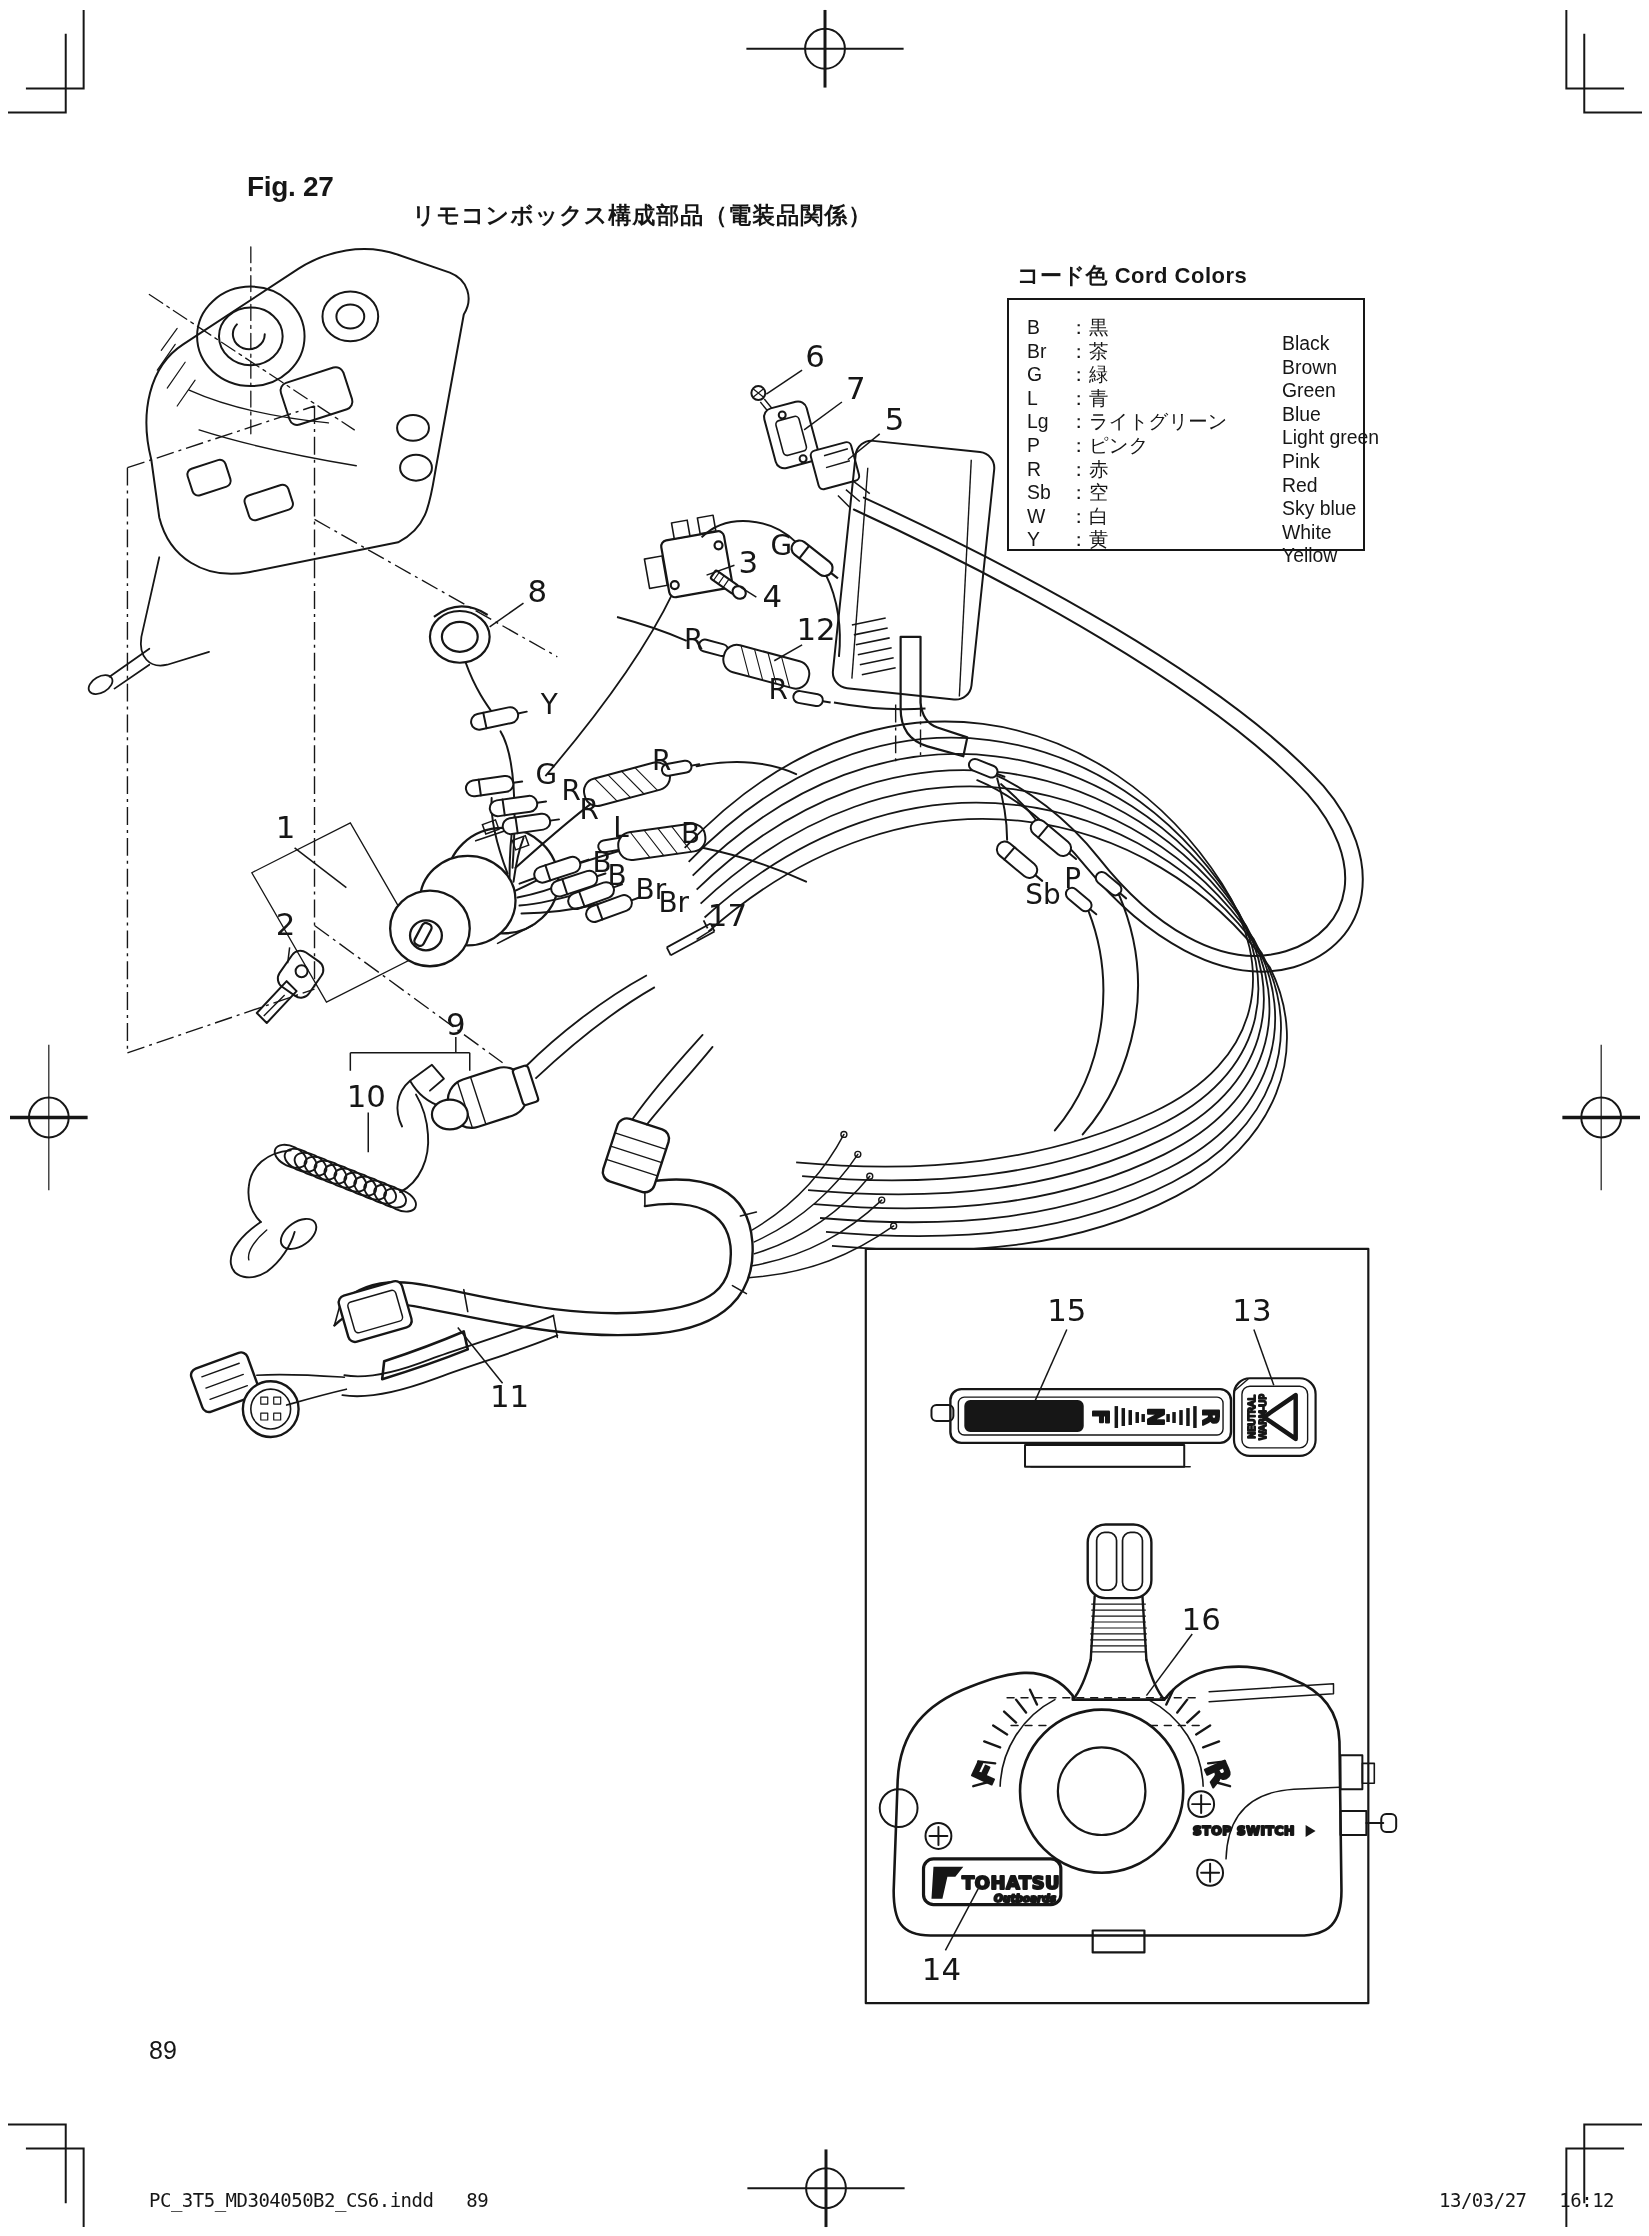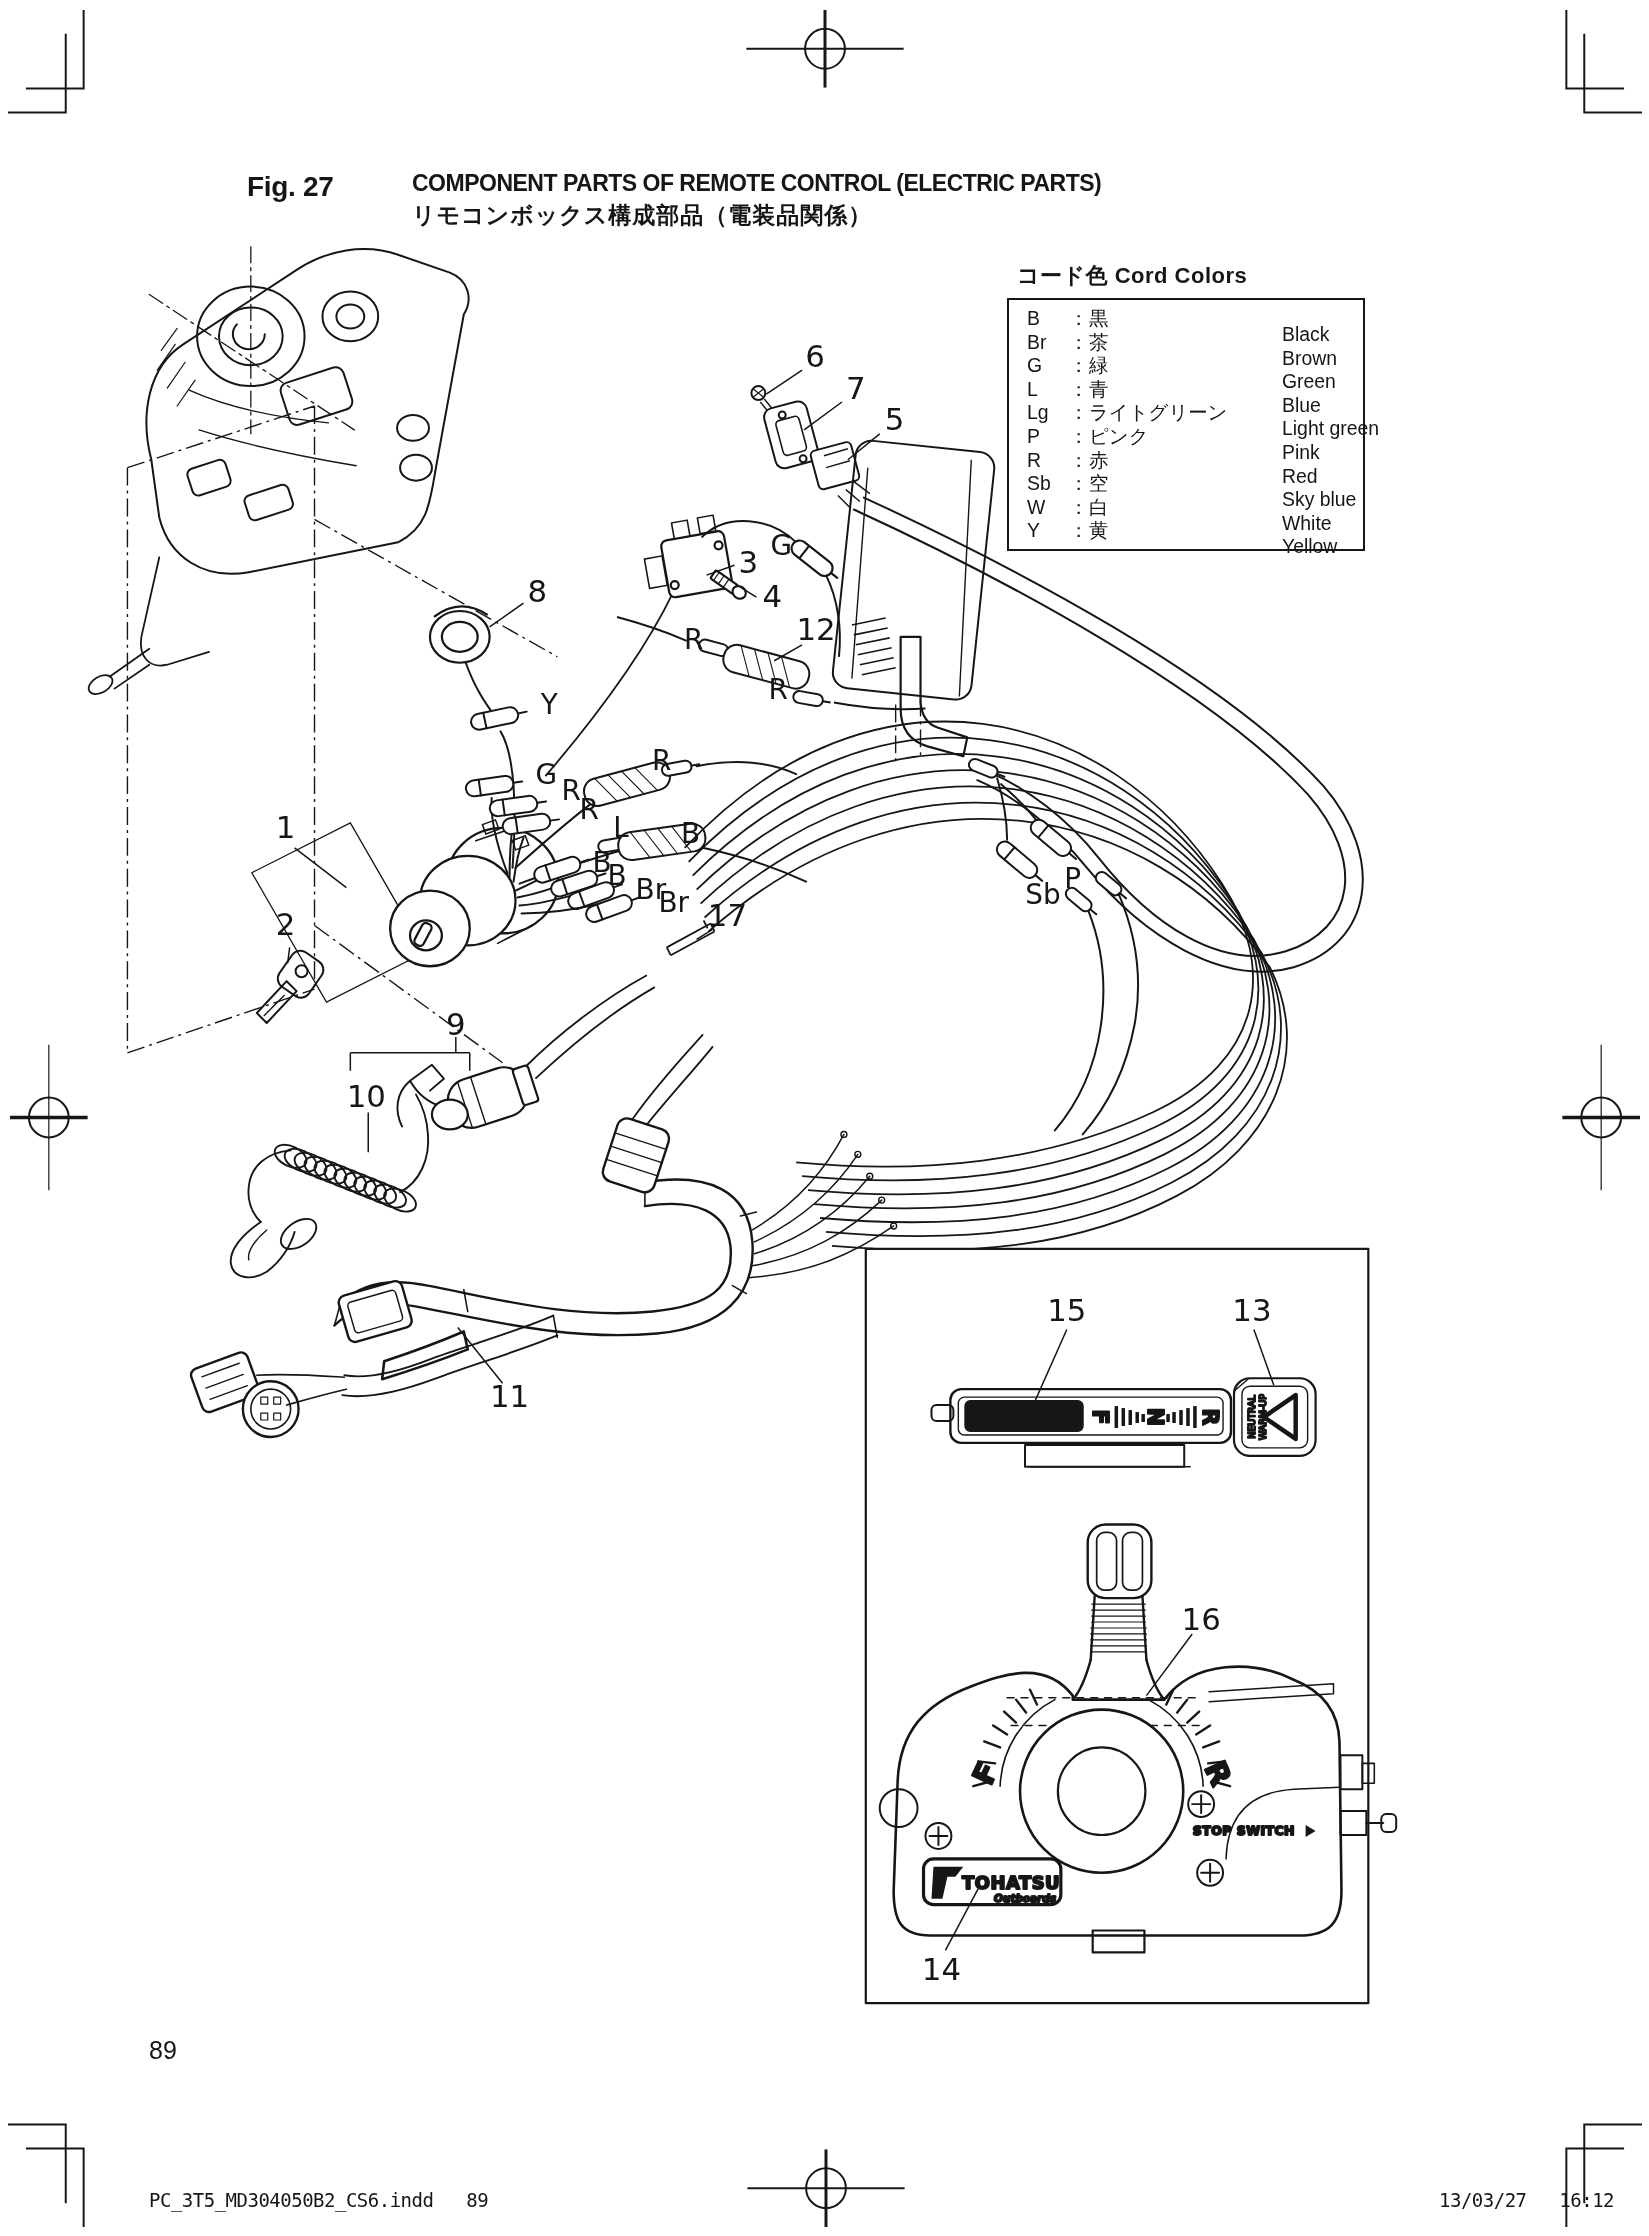--- a/index.html
+++ b/index.html
@@ -3,40 +3,39 @@
 <meta charset="utf-8">
 <style>
   html,body{margin:0;padding:0;background:#e8e8e8;}
   #page{position:relative;width:1650px;height:2237px;background:#ffffff;overflow:hidden;
         font-family:"Liberation Sans","DejaVu Sans",sans-serif;color:#161616;}
   .abs{position:absolute;}
   .fig-label{left:247px;top:171px;font-size:28px;font-weight:bold;letter-spacing:-0.3px;}
   .title-en{left:412px;top:170px;font-size:23px;font-weight:bold;letter-spacing:-0.5px;white-space:pre;}
   .title-ja{left:412px;top:200px;font-size:23px;font-weight:bold;letter-spacing:1px;white-space:pre;}
   .legend-head{left:1017px;top:261px;font-size:22px;font-weight:700;letter-spacing:0.5px;}
-  .legend-box{left:1007px;top:298px;width:358px;height:253px;border:2.5px solid #161616;box-sizing:border-box;padding:7px 0 0 18px;}
+  .legend-box{left:1007px;top:298px;width:358px;height:253px;border:2.5px solid #161616;box-sizing:border-box;padding:16px 0 0 18px;}
   .legend-row{position:relative;line-height:23.6px;font-size:19.4px;font-weight:500;white-space:pre;}
   .legend-row .code{display:inline-block;width:42px;}
   .legend-row .colon{display:inline-block;width:20px;}
   .legend-row .en{position:absolute;left:213px;top:16px;margin-left:42px;}
   .page-num{left:149px;top:2036px;font-size:25px;}
   .footer{font-size:19px;font-family:"DejaVu Sans Mono","Liberation Mono",monospace;white-space:pre;letter-spacing:-0.5px;margin-left:40px;}
   .footer-l{left:109px;top:2189px;}
   .footer-r{left:1399px;top:2189px;}
   svg text{font-family:"DejaVu Sans","Liberation Sans",sans-serif;fill:#161616;}
   .callout{font-size:31px;}
   .wirelbl{font-size:28px;}
 </style>
 </head>
 <body>
 
 <div id="page">
 
   <div class="abs fig-label">Fig. 27</div>
-  <div class="abs title-en">COMPONENT PARTS OF REMOTE CONTROL (ELECTRIC PARTS)</div>
   <div class="abs title-ja">リモコンボックス構成部品（電装品関係）</div>
 
   <div class="abs legend-head">コード色 Cord Colors</div>
   <div class="abs legend-box">
     <div class="legend-row"><span class="code">B</span><span class="colon">：</span><span>黒</span><span class="en">Black</span></div>
     <div class="legend-row"><span class="code">Br</span><span class="colon">：</span><span>茶</span><span class="en">Brown</span></div>
     <div class="legend-row"><span class="code">G</span><span class="colon">：</span><span>緑</span><span class="en">Green</span></div>
     <div class="legend-row"><span class="code">L</span><span class="colon">：</span><span>青</span><span class="en">Blue</span></div>
     <div class="legend-row"><span class="code">Lg</span><span class="colon">：</span><span>ライトグリーン</span><span class="en">Light green</span></div>
     <div class="legend-row"><span class="code">P</span><span class="colon">：</span><span>ピンク</span><span class="en">Pink</span></div>

